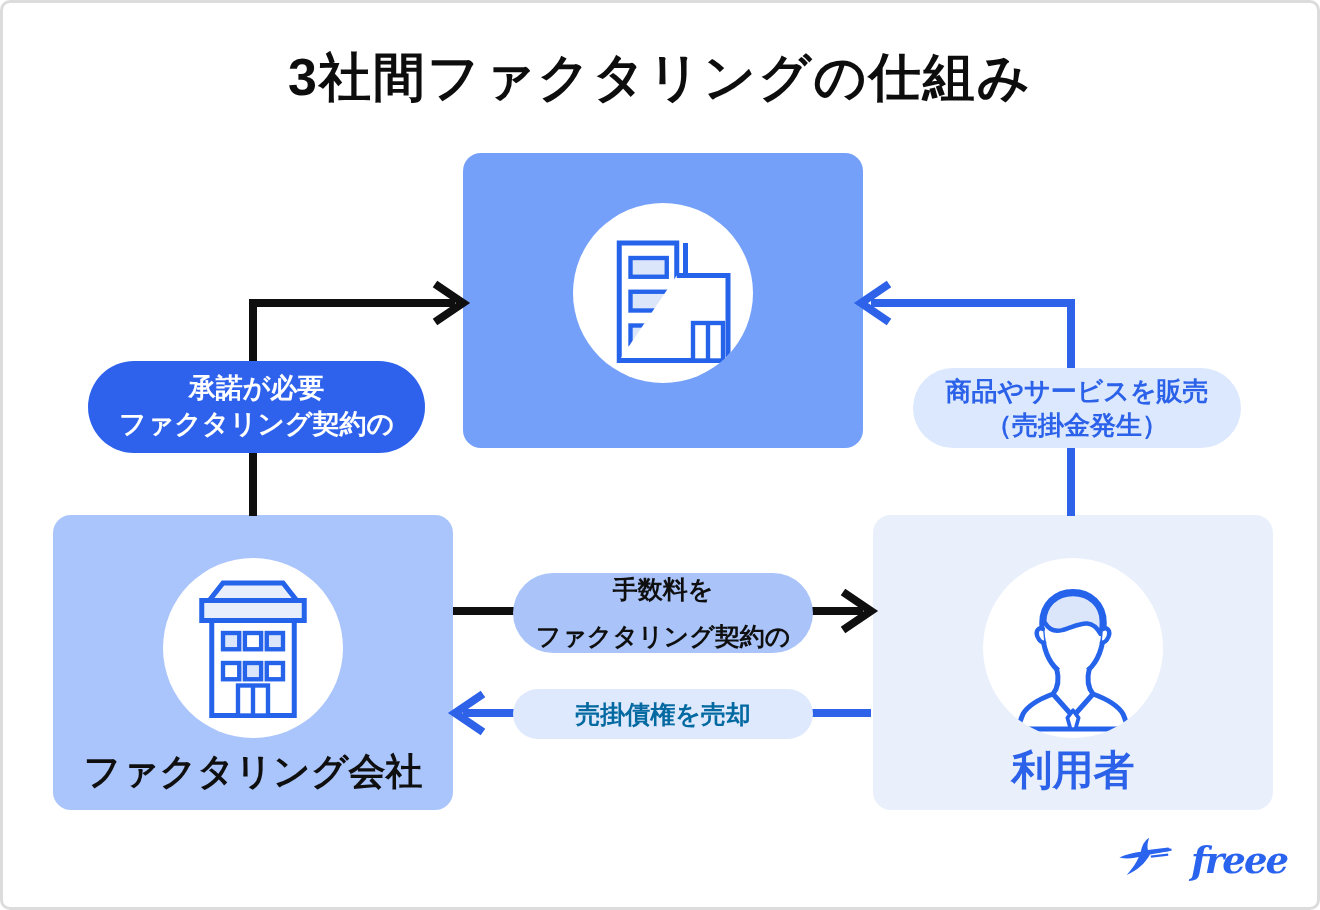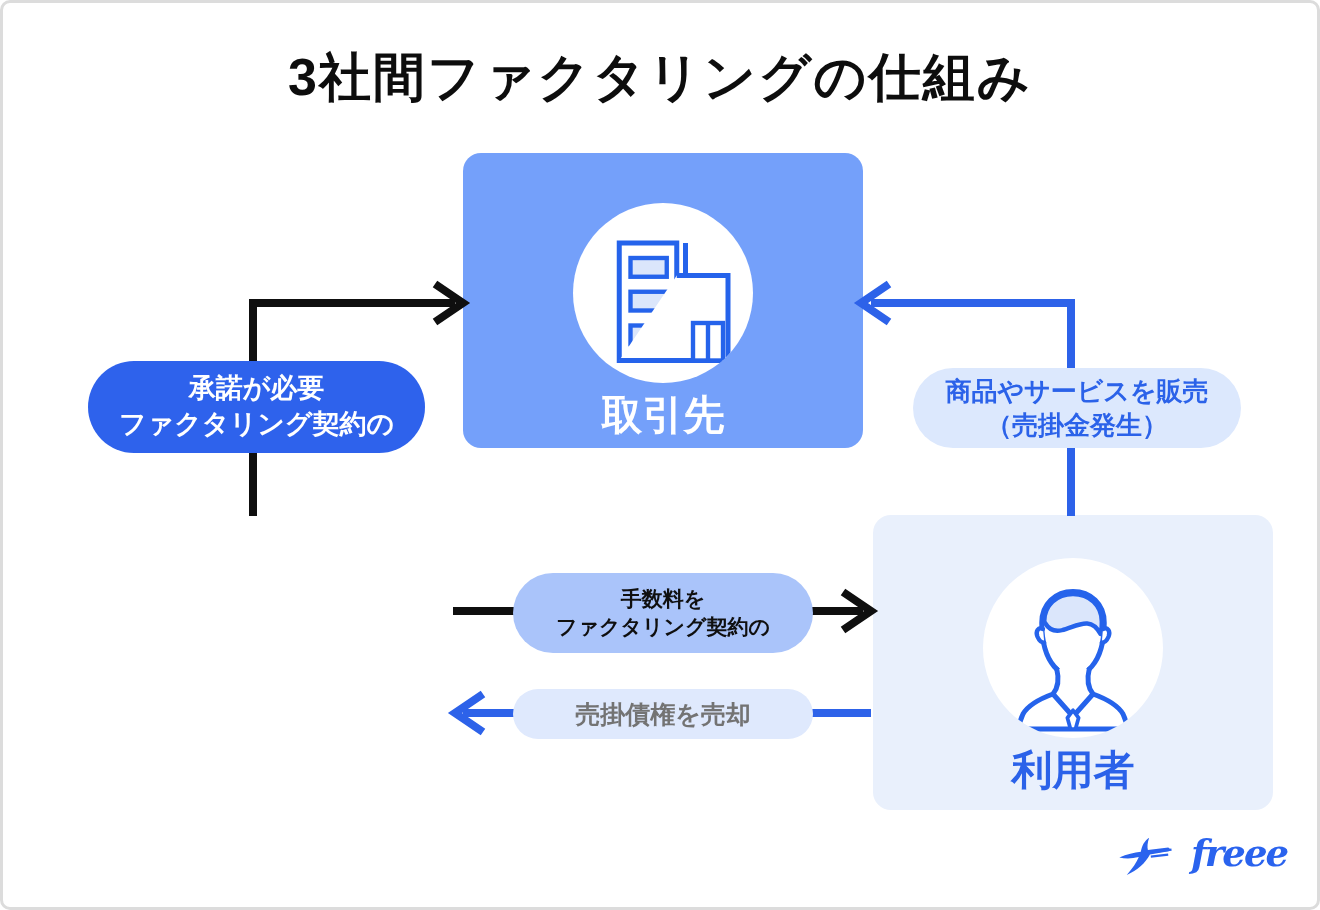--- a/index.html
+++ b/index.html
@@ -49,30 +49,30 @@
   .pill-dark {
     left:85px; top:358px; width:337px; height:92px;
     background:#2e62ec; color:#ffffff; font-size:27px;
   }
   .pill-sell-goods {
     left:910px; top:365px; width:328px; height:80px;
     background:#dce8fd; color:#2b62e9; font-size:26px;
   }
   .pill-fee {
     left:510px; top:570px; width:300px; height:80px;
-    background:#aac4fa; color:#0f0f0f; font-size:21px;
+    background:#aac4fa; color:#0f0f0f; font-size:25px;justify-content:space-between;
   }
   .pill-sell-recv {
     left:510px; top:686px; width:300px; height:50px;
-    background:#dfe9fd; color:#737373; font-size:25px;
+    background:#dfe9fd; color:#0369a1; font-size:25px;
   }
   
   .logo {
     position:absolute; right:30px; bottom:22px; z-index:1;
-    display:flex; align-items:flex-start; gap:17px;
+    display:flex; align-items:center; gap:17px;
   }
   .logo-text {
     font-family:"DejaVu Serif","Liberation Serif",serif;
     font-style:italic; font-weight:bold; font-size:37px;
     color:#2a63ee; letter-spacing:-2px; line-height:1;
   }
 </style>
 </head>
 <body>
 
@@ -103,23 +103,42 @@
           <rect x="34" y="32" width="29" height="15" fill="#dbe6fb" stroke-width="3.5"></rect>
           <rect x="34" y="59" width="29" height="15" fill="#dbe6fb" stroke-width="3.5"></rect>
           <rect x="34" y="86" width="29" height="15" fill="#dbe6fb" stroke-width="3.5"></rect>
           <path d="M78 20 L78 44"></path>
           <path d="M71 46 L112 46 L112 114 L25 114" fill="#ffffff"></path>
           <rect x="84" y="84" width="24" height="30" fill="#ffffff" stroke-width="3.5"></rect>
           <path d="M96 84 L96 114" stroke-width="3.5"></path>
         </g>
       </svg>
     </div>
-    <div class="node-label">取引先</div>
   </div>
 
+  <div class="node node-left">
+    <div class="circle">
+      <svg viewBox="0 0 120 120">
+        <g stroke="#2563eb" stroke-width="4" stroke-linejoin="miter" fill="none">
+          <path d="M36 8 L84 8 L95 22 L25 22 Z" fill="#e8eefb"></path>
+          <rect x="19" y="22" width="82" height="16" fill="#e8eefb"></rect>
+          <rect x="27" y="38" width="66" height="76" fill="#ffffff"></rect>
+          <rect x="36" y="48" width="13" height="13" fill="#dbe6fb" stroke-width="3.5"></rect>
+          <rect x="53.5" y="48" width="13" height="13" fill="#ffffff" stroke-width="3.5"></rect>
+          <rect x="71" y="48" width="13" height="13" fill="#dbe6fb" stroke-width="3.5"></rect>
+          <rect x="36" y="72" width="13" height="13" fill="#ffffff" stroke-width="3.5"></rect>
+          <rect x="53.5" y="72" width="13" height="13" fill="#dbe6fb" stroke-width="3.5"></rect>
+          <rect x="71" y="72" width="13" height="13" fill="#ffffff" stroke-width="3.5"></rect>
+          <rect x="48" y="90" width="24" height="24" fill="#ffffff" stroke-width="3.5"></rect>
+          <path d="M60 90 L60 114" stroke-width="3.5"></path>
+        </g>
+      </svg>
+    </div>
+    <div class="node-label">ファクタリング会社</div>
+  </div>
 
   <div class="node node-right">
     <div class="circle">
       <svg viewBox="0 0 120 120">
         <g stroke="#2563eb" stroke-width="4" stroke-linejoin="round" stroke-linecap="round" fill="none">
           <path d="M60 10 C46 10 35 20 35 35 C35 52 39 63 45 70 C50 76 55 79 60 79 C65 79 70 76 75 70 C81 63 85 52 85 35 C85 20 74 10 60 10 Z" fill="#ffffff"></path>
           <path d="M37 34 C37 21 47 12 60 12 C73 12 83 21 83 34 C83 38 83 41 82 44 C74 29 63 38 51 41 C45 42.5 40.5 40 37.5 35 Z" fill="#dbe6fb" stroke-width="3.5"></path>
           <path d="M36 40 C32 38 30 42 31.5 46 C33 49.5 35 51 37 51" fill="#ffffff" stroke-width="3.5"></path>
           <path d="M84 40 C88 38 90 42 88.5 46 C87 49.5 85 51 83 51" fill="#ffffff" stroke-width="3.5"></path>
           <path d="M47 72 C49 80 48 87 44 92 C33 96 24 101 20 108 C18 112 17 116 17 120 L103 120 C103 116 102 112 100 108 C96 101 87 96 76 92 C72 87 71 80 73 72" fill="#ffffff"></path>

